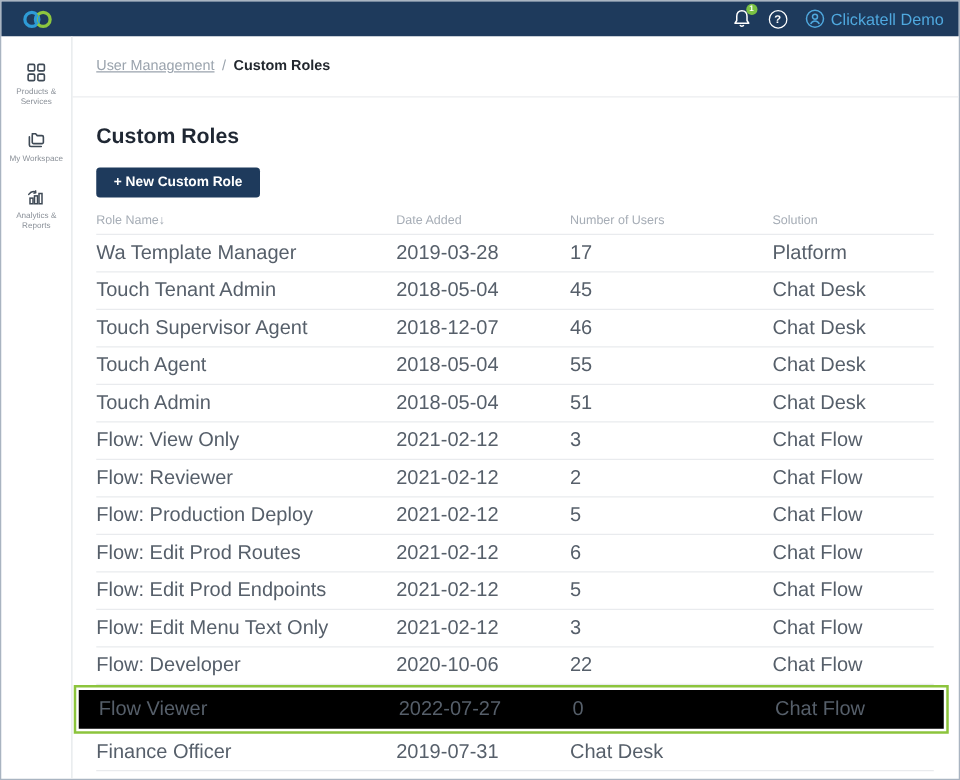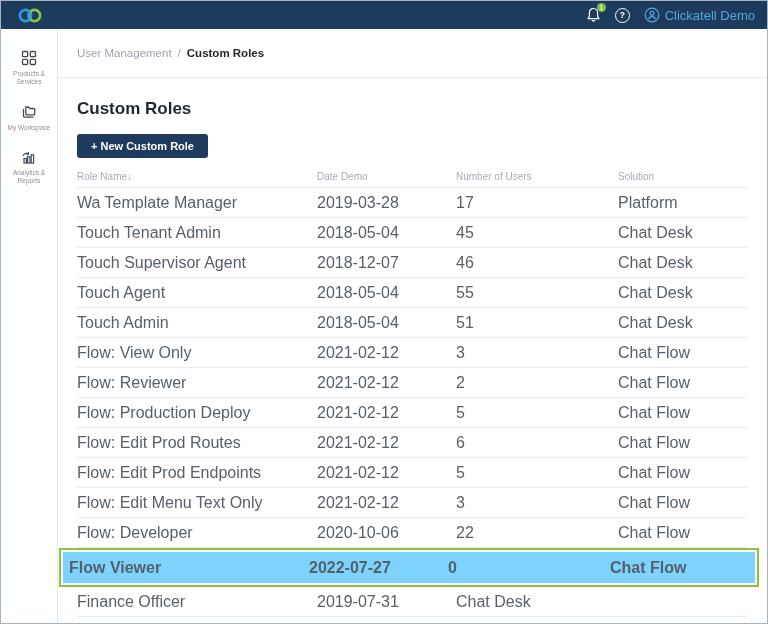--- a/index.html
+++ b/index.html
@@ -29,21 +29,21 @@
   .sidebar { width:57px; border-right:1px solid #e4e7ea; padding-top:20px;
              display:flex; flex-direction:column; align-items:center; flex-shrink:0; }
   .side-item { display:flex; flex-direction:column; align-items:center; gap:3px;
                margin-bottom:17px; cursor:pointer; width:100%; }
   .side-label { font-size:6.5px; color:#8a9098; text-align:center; line-height:1.2; }
 
   .main { flex:1; display:flex; flex-direction:column; min-width:0; }
 
   .breadcrumb-bar { height:49px; display:flex; align-items:center; gap:6px;
                     padding-left:19px; border-bottom:1px solid #ebedf0; }
-  .crumb-parent { font-size:11.5px; color:#9aa3ad; cursor:pointer; }
+  .crumb-parent { font-size:11.5px; color:#9aa3ad; cursor:pointer;text-decoration:underline; }
   .crumb-sep { font-size:11.5px; color:#9aa3ad; }
   .crumb-current { font-size:11.5px; color:#22272e; font-weight:bold; }
 
   .content { padding:0 20px 0 19px; }
   .page-title { font-size:17px; font-weight:bold; color:#1f2733; margin-top:21px; }
   .new-role-btn { margin-top:15px; background:#1e3a5c; color:#fff; border:none;
                   border-radius:3px; font-size:11px; font-weight:bold;
                   padding:0 14px; height:24px; cursor:pointer;
                   font-family:"Liberation Sans","DejaVu Sans",sans-serif; }
 
@@ -52,22 +52,22 @@
   .thead { display:grid; grid-template-columns:240px 139px 162px 1fr;
            border-bottom:1px solid #e9ebee; padding-bottom:5px; }
   .th { font-size:10px; color:#a6adb6; display:flex; align-items:center; gap:0;
         cursor:pointer; }
   .sort-arrow { font-size:10px; color:#a6adb6; }
   .trow { display:grid; grid-template-columns:240px 139px 162px 1fr; height:30px;
           align-items:center; border-bottom:1px solid #e9ebee; cursor:pointer; }
   .cell { font-size:16px; color:#565f6a; white-space:nowrap; overflow:hidden; }
   .hl-wrap { margin-left:-18px; margin-right:-12px; border:2px solid #8cc43c;
              padding:2px; background:#fff; }
-  .hl-wrap .trow { border-bottom:none; background:#7dd3fc; padding-left:6px;
-                   padding-right:6px; height:31px;font-weight:bold; }
+  .hl-wrap .trow { border-bottom:none; background:#000000; padding-left:16px;
+                   padding-right:6px; height:31px; }
 
   svg { display:block; }
 </style>
 </head>
 <body>
 
 <div class="app">
 
   <header class="topbar">
     <div class="logo">
@@ -141,21 +141,21 @@
         <h1 class="page-title">Custom Roles</h1>
         <button class="new-role-btn">+ New Custom Role</button>
 
         <div class="table">
           <div class="thead">
               <div class="th">
                 <span>Role Name</span>
                 <span class="sort-arrow">↓</span>
               </div>
               <div class="th">
-                <span>Date Demo</span>
+                <span>Date Added</span>
               </div>
               <div class="th">
                 <span>Number of Users</span>
               </div>
               <div class="th">
                 <span>Solution</span>
               </div>
             </div>
           <div class="tbody">
               <div class="trow">

